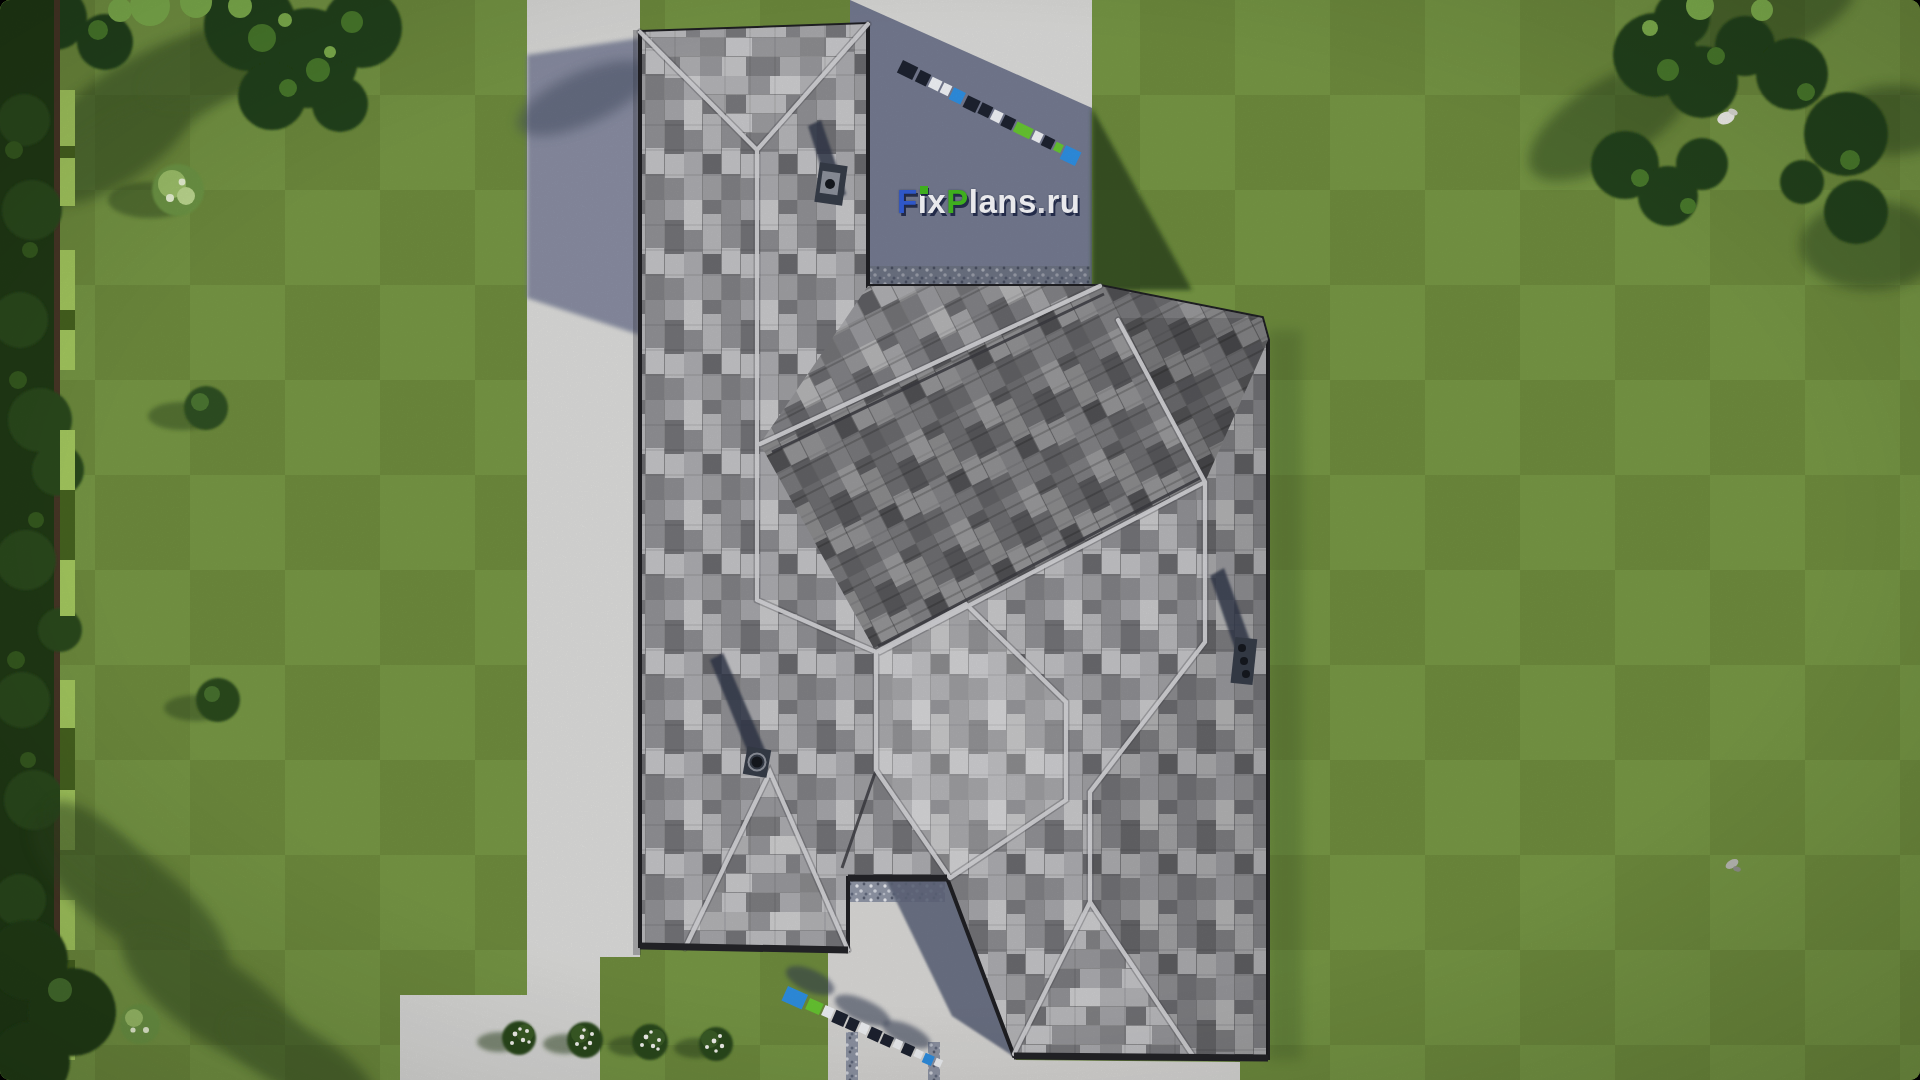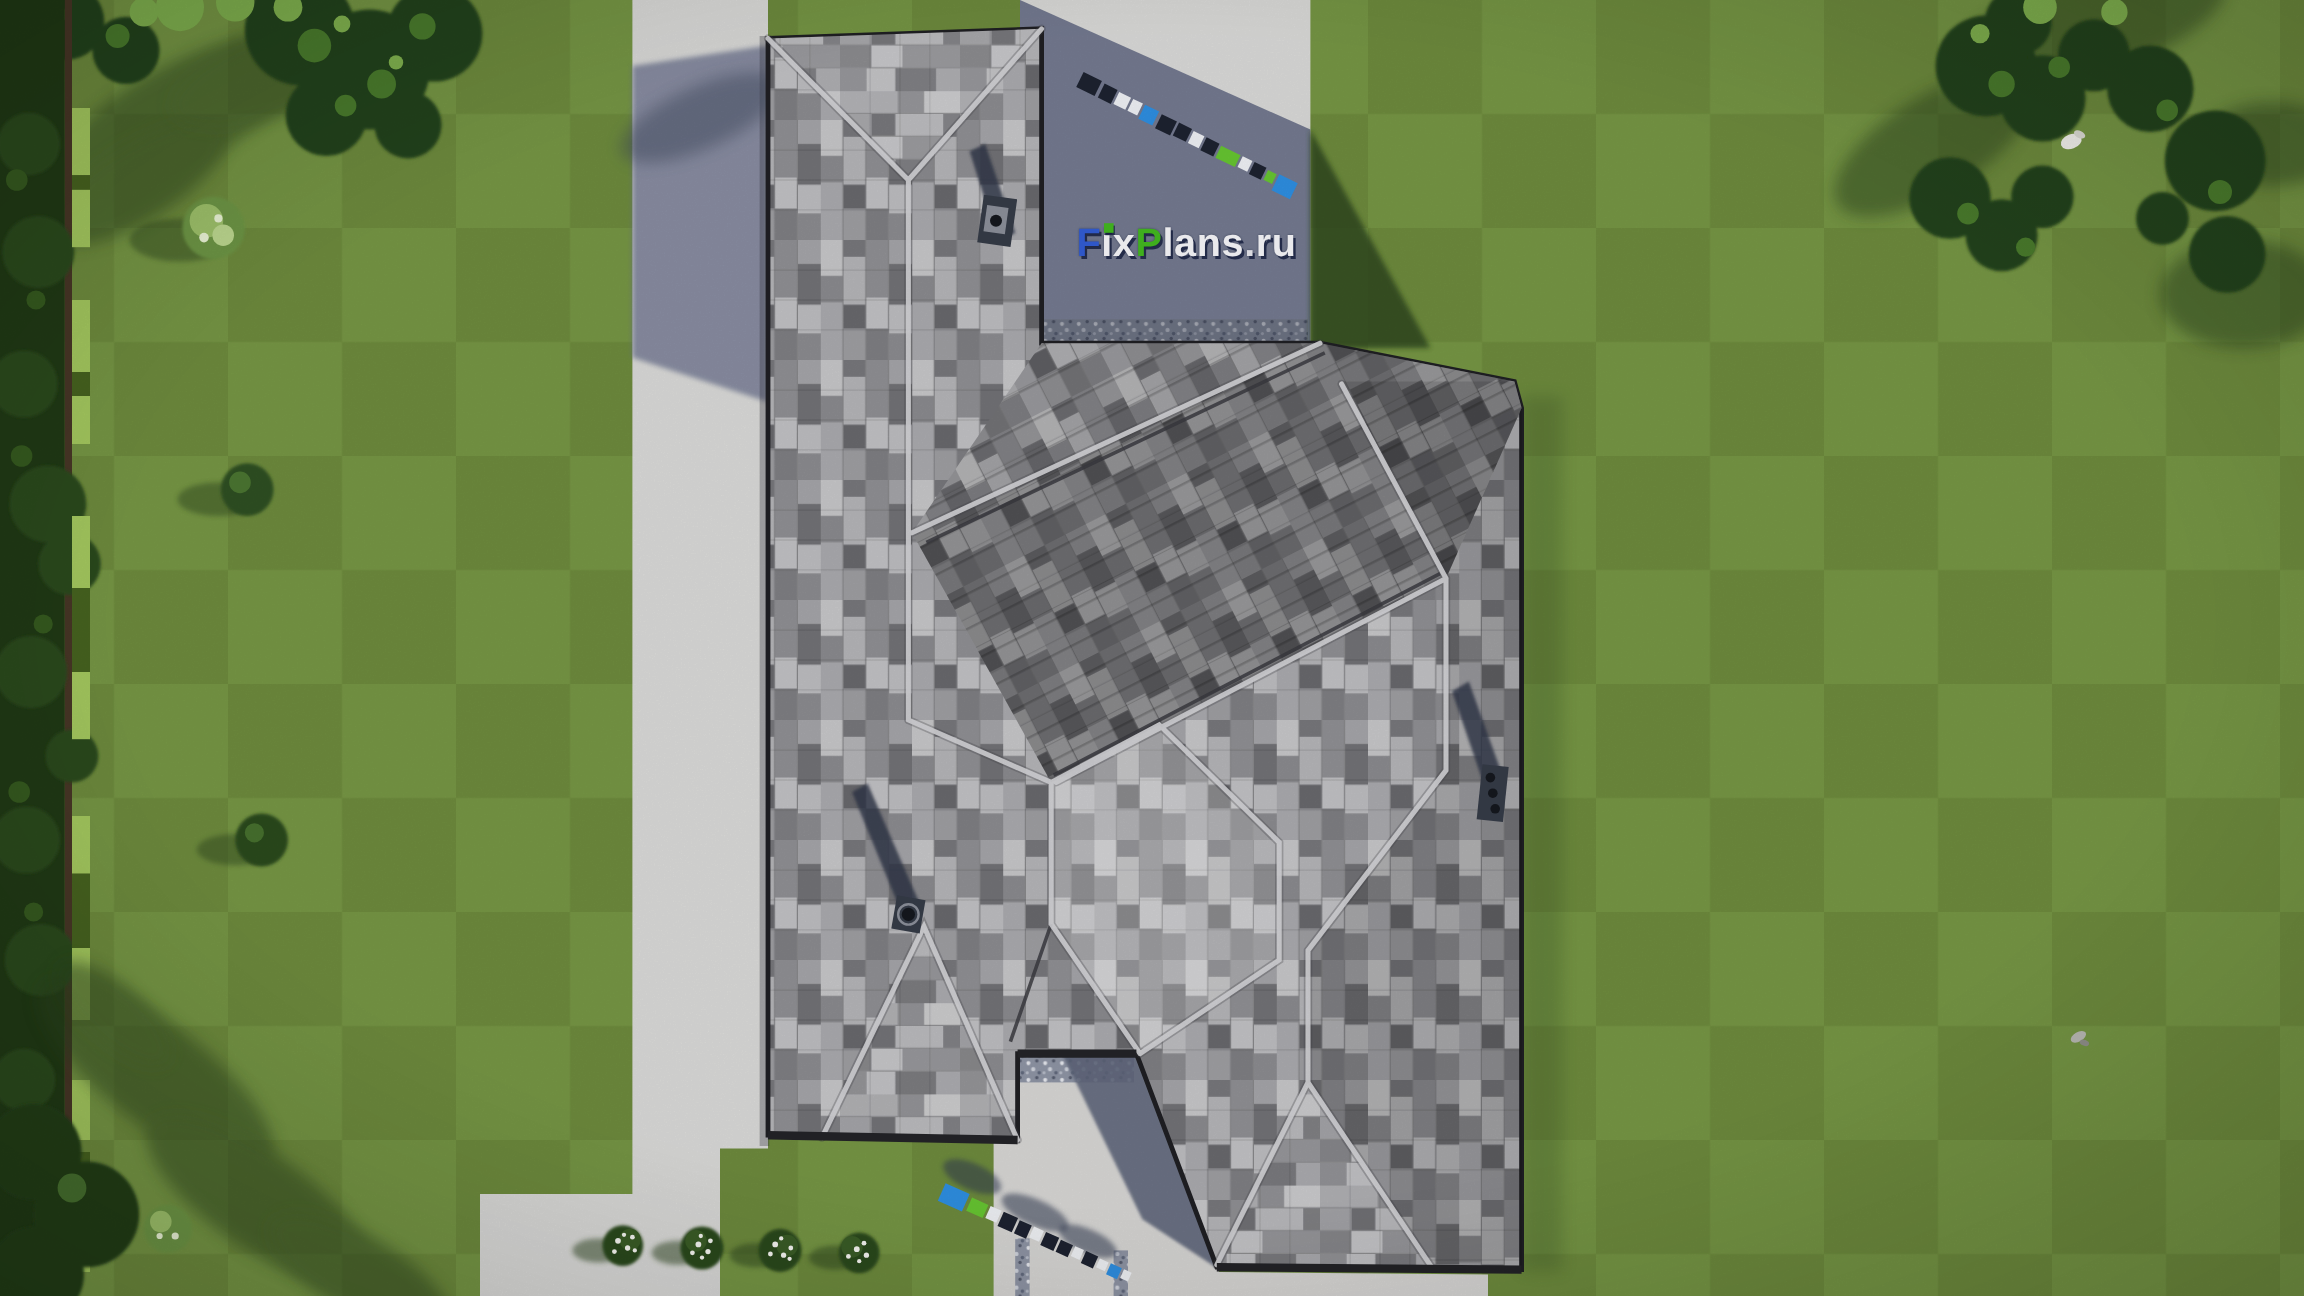--- a/index.html
+++ b/index.html
@@ -1,17 +1,17 @@
 <!DOCTYPE html>
 <html><head>
 <meta charset="utf-8">
 <style>
   html,body{margin:0;padding:0;background:#000;}
   .stage{position:relative;width:1920px;height:1080px;overflow:hidden;background:#708f3e;
-         font-family:"Liberation Sans", sans-serif;}
+         font-family:"Liberation Sans", sans-serif;border-radius:10px;}
   .stage svg{position:absolute;left:0;top:0;width:1920px;height:1080px;display:block;}
   .logo{position:absolute;left:897px;top:183px;font-size:33px;font-weight:800;
         letter-spacing:0.5px;white-space:nowrap;
         text-shadow:2px 3px 0 rgba(22,30,62,0.85), 0 0 2px rgba(20,26,50,0.5);
         font-family:"Liberation Sans", sans-serif;}
   .logo .wl{position:relative;display:inline-block;}
   .logo .ti::after{content:"";position:absolute;left:2px;top:3px;width:8px;height:8px;
         background:var(--td,#3fae1e);box-shadow:1px 2px 0 rgba(22,30,62,0.85);}
 </style>
 </head>

